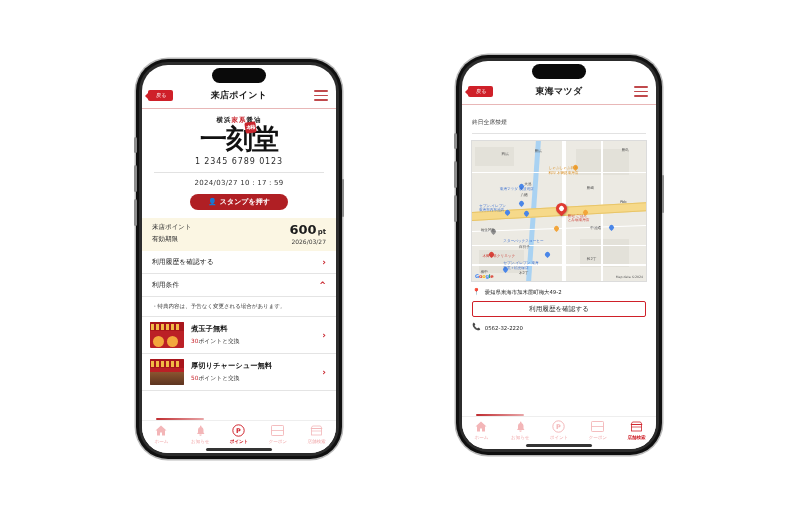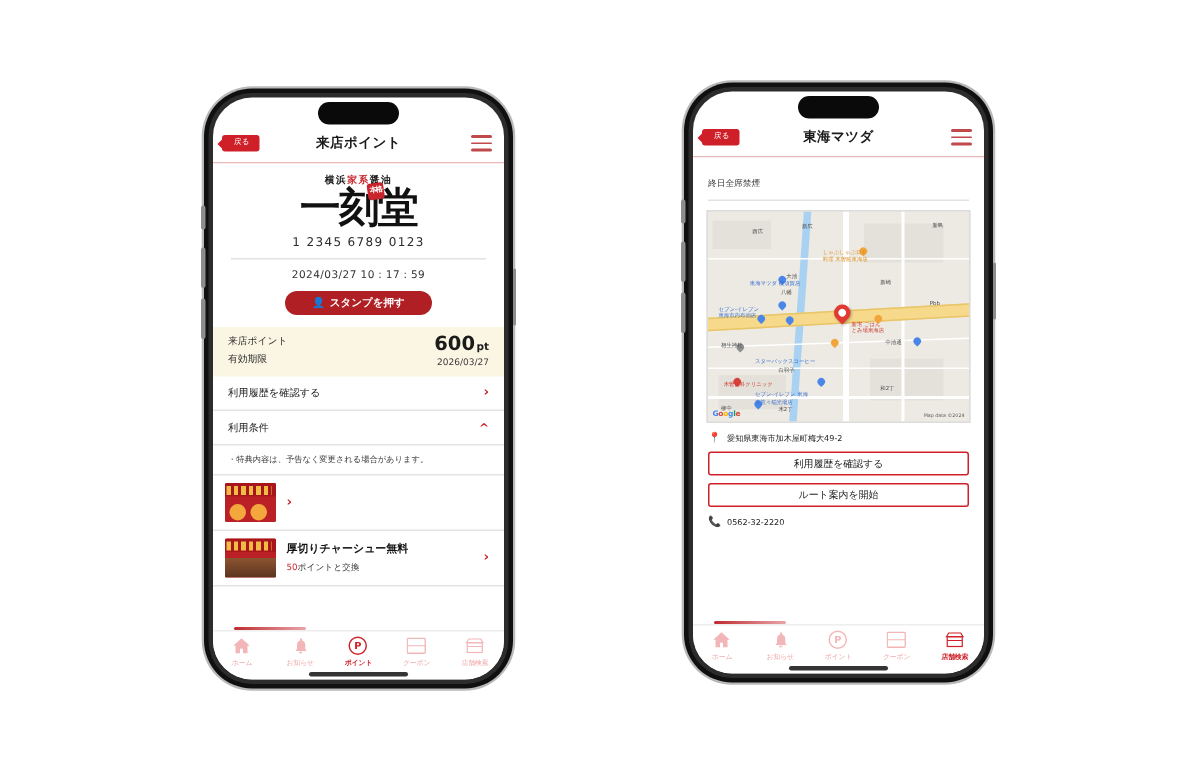--- a/index.html
+++ b/index.html
@@ -273,20 +273,26 @@
           <span>利用条件</span>
           <span class="caret-up">^</span>
         </div>
 
         <div class="notice">・特典内容は、予告なく変更される場合があります。</div>
 
         <div class="coupon-row">
           <div class="coupon-thumb">
             <div class="tbar"></div>
             <div class="food1"></div>
+          </div>
+          <div class="coupon-info">
+            <div class="coupon-title">煮玉子無料</div>
+            <div class="coupon-sub">
+              <span class="pts">30</span><span>ポイントと交換</span>
+            </div>
           </div>
           <span class="chev">›</span>
         </div>
 
         <div class="coupon-row">
           <div class="coupon-thumb">
             <div class="tbar"></div>
             <div class="food2"></div>
           </div>
           <div class="coupon-info">
@@ -433,21 +439,20 @@
             <div class="mlabel " style="left: 86%; top: 5%; white-space: pre;">新島</div>
             <div class="mlabel " style="left: 85%; top: 42%; white-space: pre;">Pbb</div>
           </div>
 
         <div class="addr-line">
           <span class="pin-ico">📍</span>
           <span>愛知県東海市加木屋町梅大49-2</span>
         </div>
 
         <div class="outline-btn">利用履歴を確認する</div>
-        <div class="outline-btn">ルート案内を開始</div>
 
         <div class="addr-line">
           <span class="tel-ico">📞</span>
           <span>0562-32-2220</span>
         </div>
       </div>
 
       <div class="scroll-hint"></div>
 
       <div class="tabbar">

